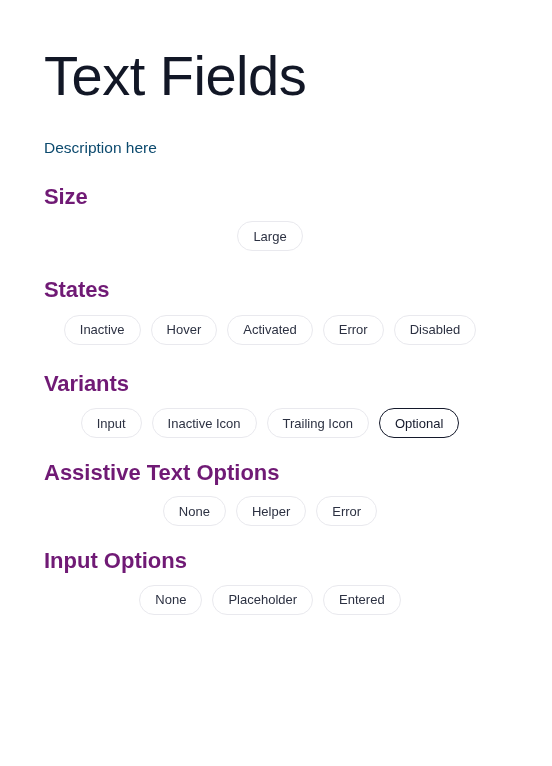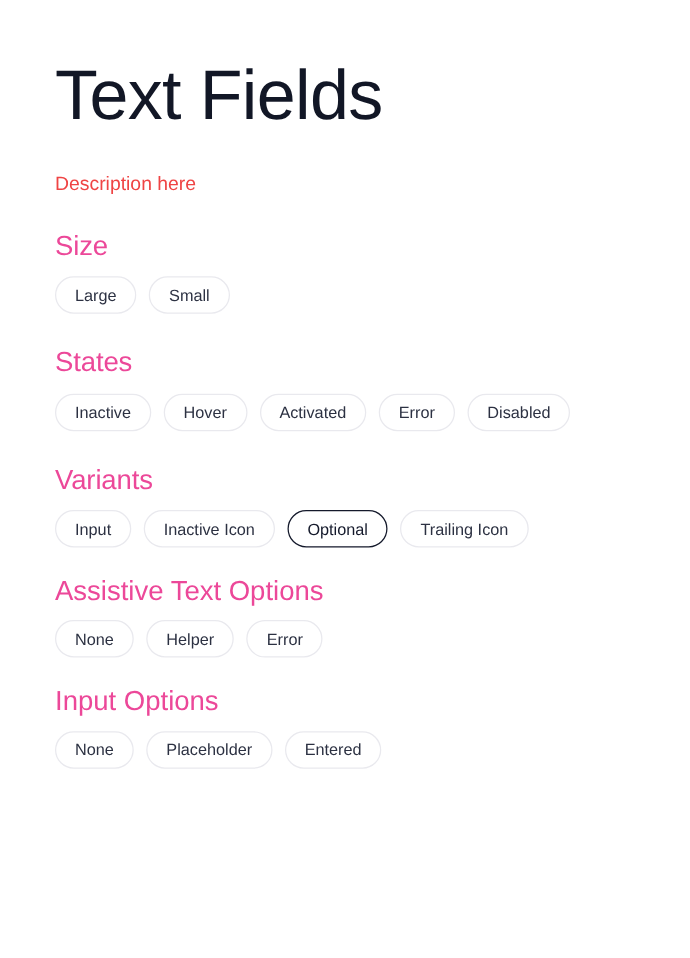--- a/index.html
+++ b/index.html
@@ -32,51 +32,52 @@
     letter-spacing: -0.5px;
     color: #121726;
     margin: 0;
     padding-top: 4px;
   }
 
   .page-description {
     font-size: 15.5px;
     line-height: 1.3;
     font-weight: 400;
-    color: #ef4444;
+    color: #0c4a6e;
     margin: 0;
     padding-top: 34px;
   }
 
   .section {
     padding-top: 26px;
   }
   .section.sub {
     padding-top: 22px;
   }
 
   .section-title {
     font-size: 22px;
     line-height: 1.15;
-    font-weight: 400;
+    font-weight: 700;
     letter-spacing: -0.1px;
-    color: #ec4899;
+    color: #701a75;
     margin: 0 0 12px 0;
   }
   .section.sub .section-title {
     font-size: 22px;
     letter-spacing: 0px;
     margin-bottom: 11px;
   }
 
   .chip-row {
     display: flex;
     flex-wrap: wrap;
     align-items: center;
     gap: 10px;
+    justify-content: center;
   }
 
   .chip {
     box-sizing: border-box;
     display: inline-flex;
     align-items: center;
     justify-content: center;
     height: 30px;
     padding: 0 15px;
     border: 1px solid #e9e9ee;
@@ -104,40 +105,39 @@
 
   <h1 class="page-title">Text Fields</h1>
 
   <p class="page-description">Description here</p>
 
   <div id="sections-container">
       <div class="section">
         <h2 class="section-title">Size</h2>
         <div class="chip-row">
           <button type="button" class="chip">Large</button>
-          <button type="button" class="chip">Small</button>
         </div>
       </div>
       <div class="section">
         <h2 class="section-title">States</h2>
         <div class="chip-row">
           <button type="button" class="chip">Inactive</button>
           <button type="button" class="chip">Hover</button>
           <button type="button" class="chip">Activated</button>
           <button type="button" class="chip">Error</button>
           <button type="button" class="chip">Disabled</button>
         </div>
       </div>
       <div class="section">
         <h2 class="section-title">Variants</h2>
         <div class="chip-row">
           <button type="button" class="chip">Input</button>
           <button type="button" class="chip">Inactive Icon</button>
+          <button type="button" class="chip">Trailing Icon</button>
           <button type="button" class="chip selected">Optional</button>
-          <button type="button" class="chip">Trailing Icon</button>
         </div>
       </div>
       <div class="section sub">
         <h3 class="section-title">Assistive Text Options</h3>
         <div class="chip-row">
           <button type="button" class="chip">None</button>
           <button type="button" class="chip">Helper</button>
           <button type="button" class="chip">Error</button>
         </div>
       </div>

